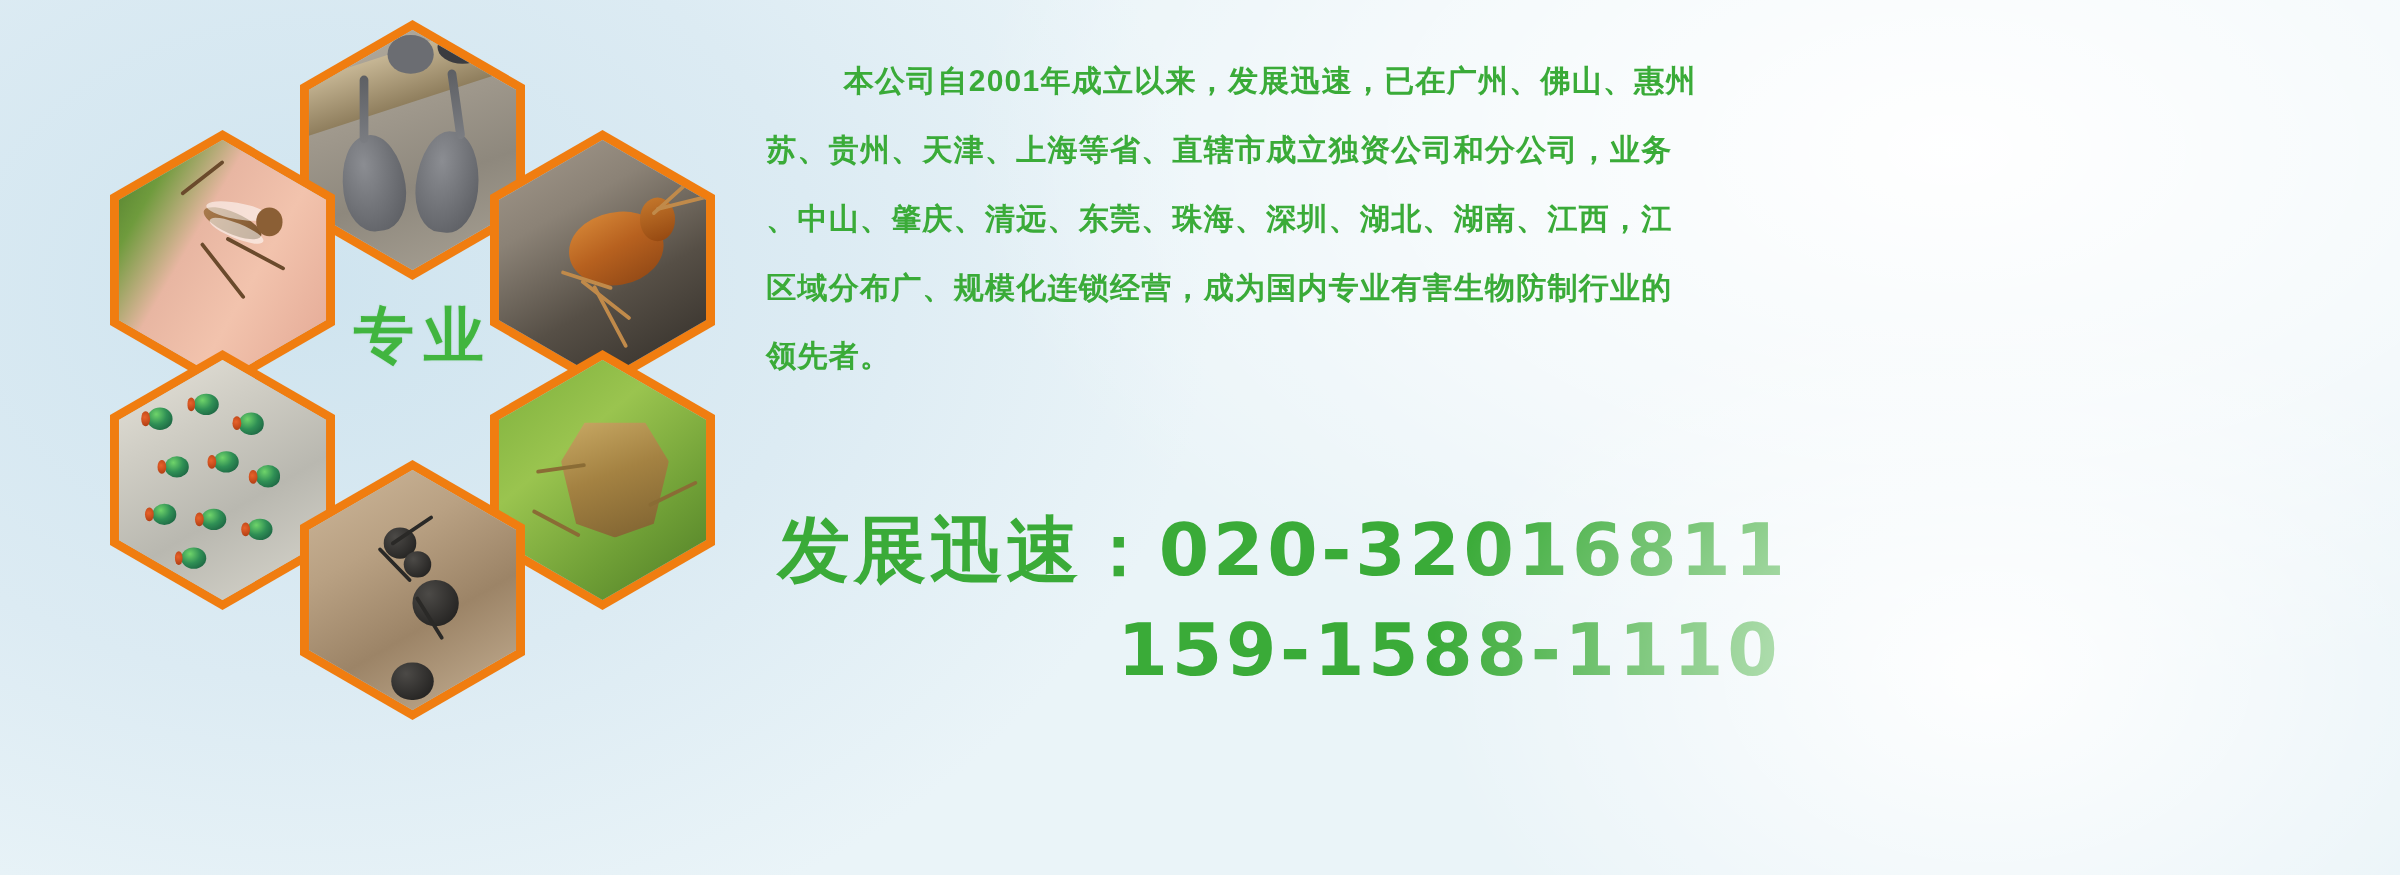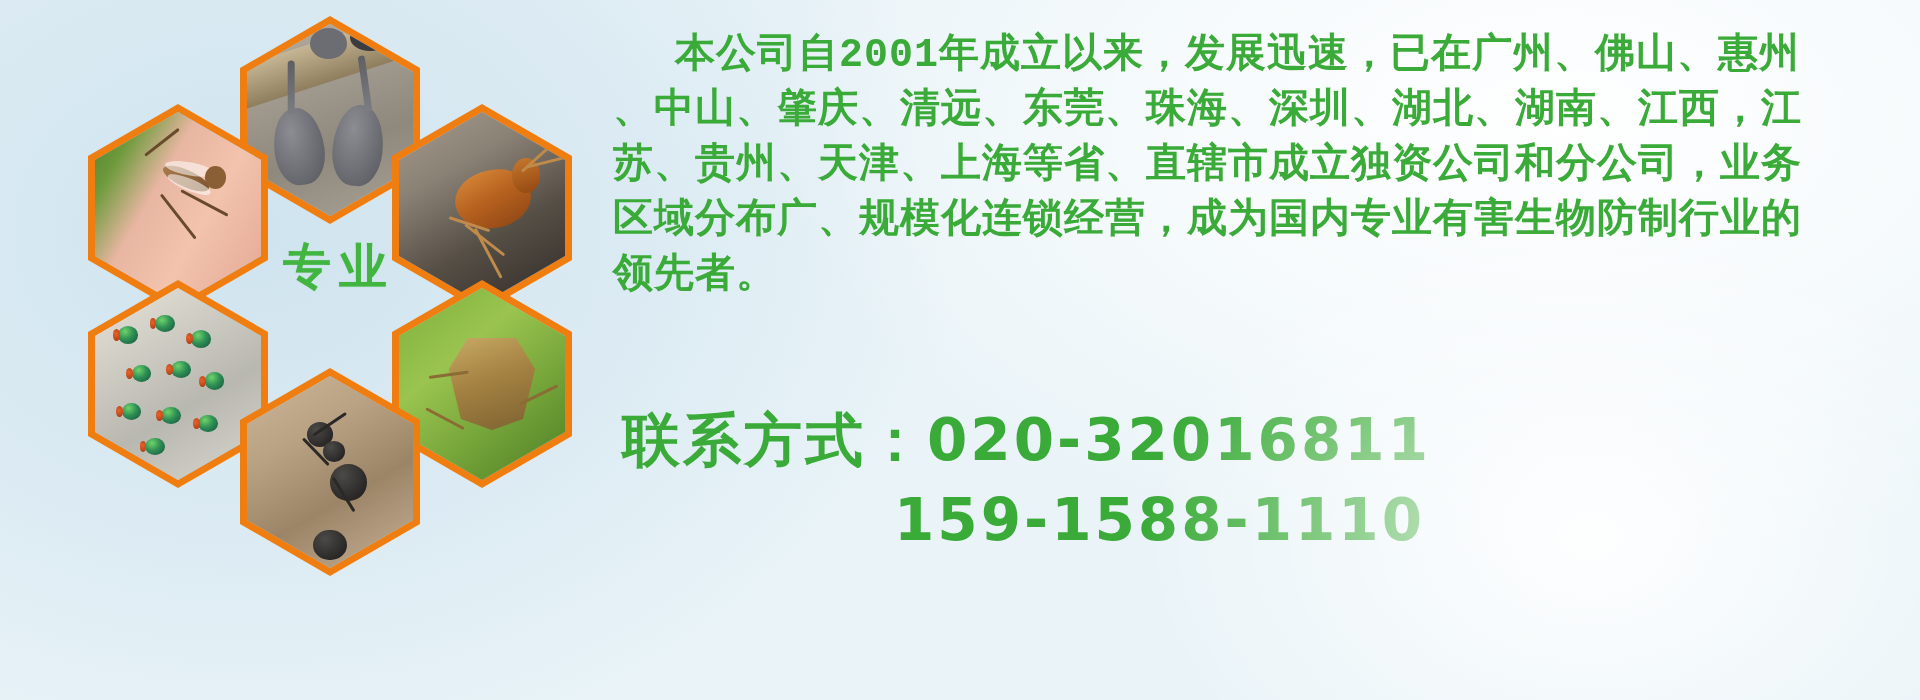--- a/index.html
+++ b/index.html
@@ -39,29 +39,29 @@
   .hex .inner > .art{position:absolute;inset:0;}
 
   .hex.center{background:transparent;}
   .hex.center .inner{background:transparent;}
 
   .comb-text{
     position:absolute;left:156px;top:178px;width:190px;height:200px;
     display:flex;flex-direction:column;align-items:center;justify-content:center;
     color:#41b53f;font-weight:bold;font-size:48px;line-height:1.25;
     letter-spacing:8px;text-shadow:0 0 1px rgba(65,181,63,.5);
-    font-family:Liberation Mono, monospace;
+    font-family:Liberation Sans, sans-serif;
   }
   .comb-text span{display:block;}
 
   
   .para{
-    position:absolute;left:613px;top:28px;width:1295px;
-    color:#3aab38;font-size:40px;line-height:55px;font-weight:bold;
-    font-family:Liberation Mono, monospace;
+    position:absolute;left:613px;top:38px;width:1295px;
+    color:#3aab38;font-size:24px;line-height:55px;font-weight:bold;
+    font-family:Liberation Sans, sans-serif;
     letter-spacing:1px;
   }
   .para .l{display:block;white-space:nowrap;}
   .para .l.first{text-indent:62px;}
 
   .contact{
     position:absolute;left:622px;top:400px;width:1290px;
     color:#3aab38;font-weight:bold;
     font-family:"DejaVu Sans","Liberation Sans",sans-serif;
   }
@@ -201,24 +201,24 @@
     <div class="hex center" style="left:152px;top:200px;">
       <div class="inner"></div>
     </div>
     <div class="comb-text">
       <span>专业</span>
     </div>
   </div>
 
   <div class="para">
     <span class="l first">本公司自2001年成立以来，发展迅速，已在广州、佛山、惠州</span>
+    <span class="l">苏、贵州、天津、上海等省、直辖市成立独资公司和分公司，业务</span>
     <span class="l">、中山、肇庆、清远、东莞、珠海、深圳、湖北、湖南、江西，江</span>
-    <span class="l">苏、贵州、天津、上海等省、直辖市成立独资公司和分公司，业务</span>
     <span class="l">区域分布广、规模化连锁经营，成为国内专业有害生物防制行业的</span>
     <span class="l">领先者。</span>
   </div>
 
   <div class="contact">
-    <span class="row r1"><span>联系方式：</span><span>020-32016811</span></span>
+    <span class="row r1"><span>发展迅速：</span><span>020-32016811</span></span>
     <span class="row r2">159-1588-1110</span>
   </div>
 
 </div>
 
 </body></html>

